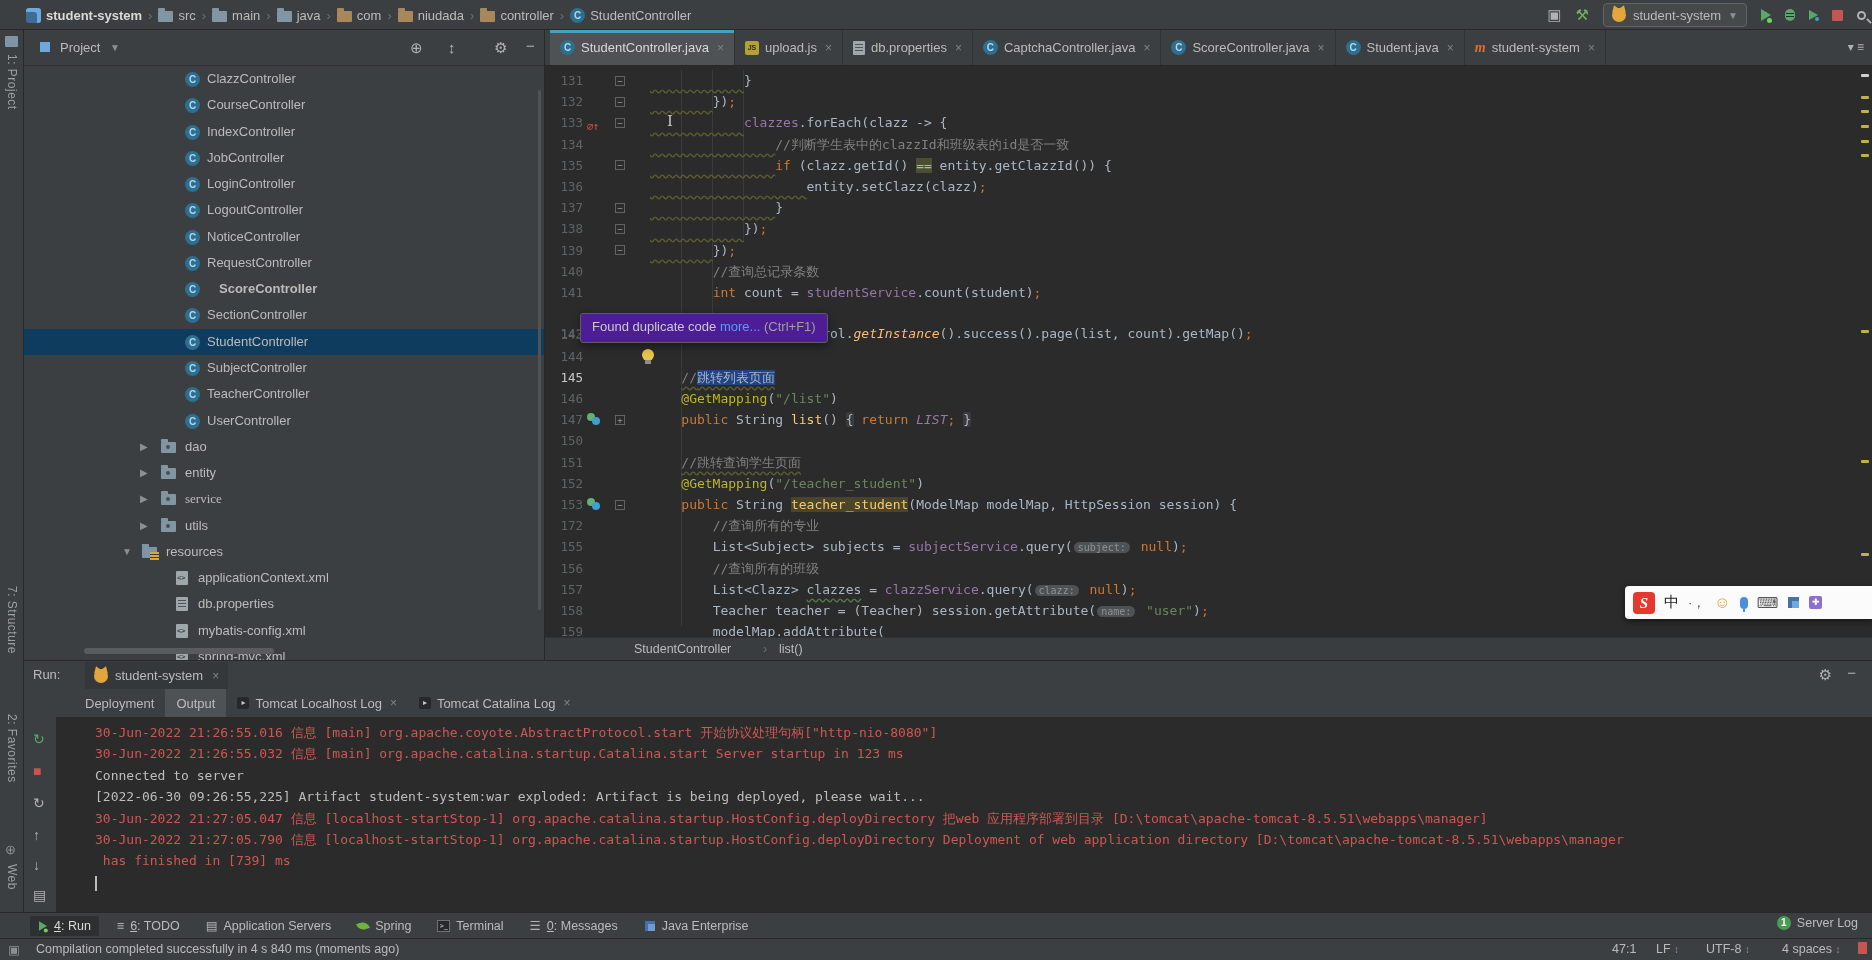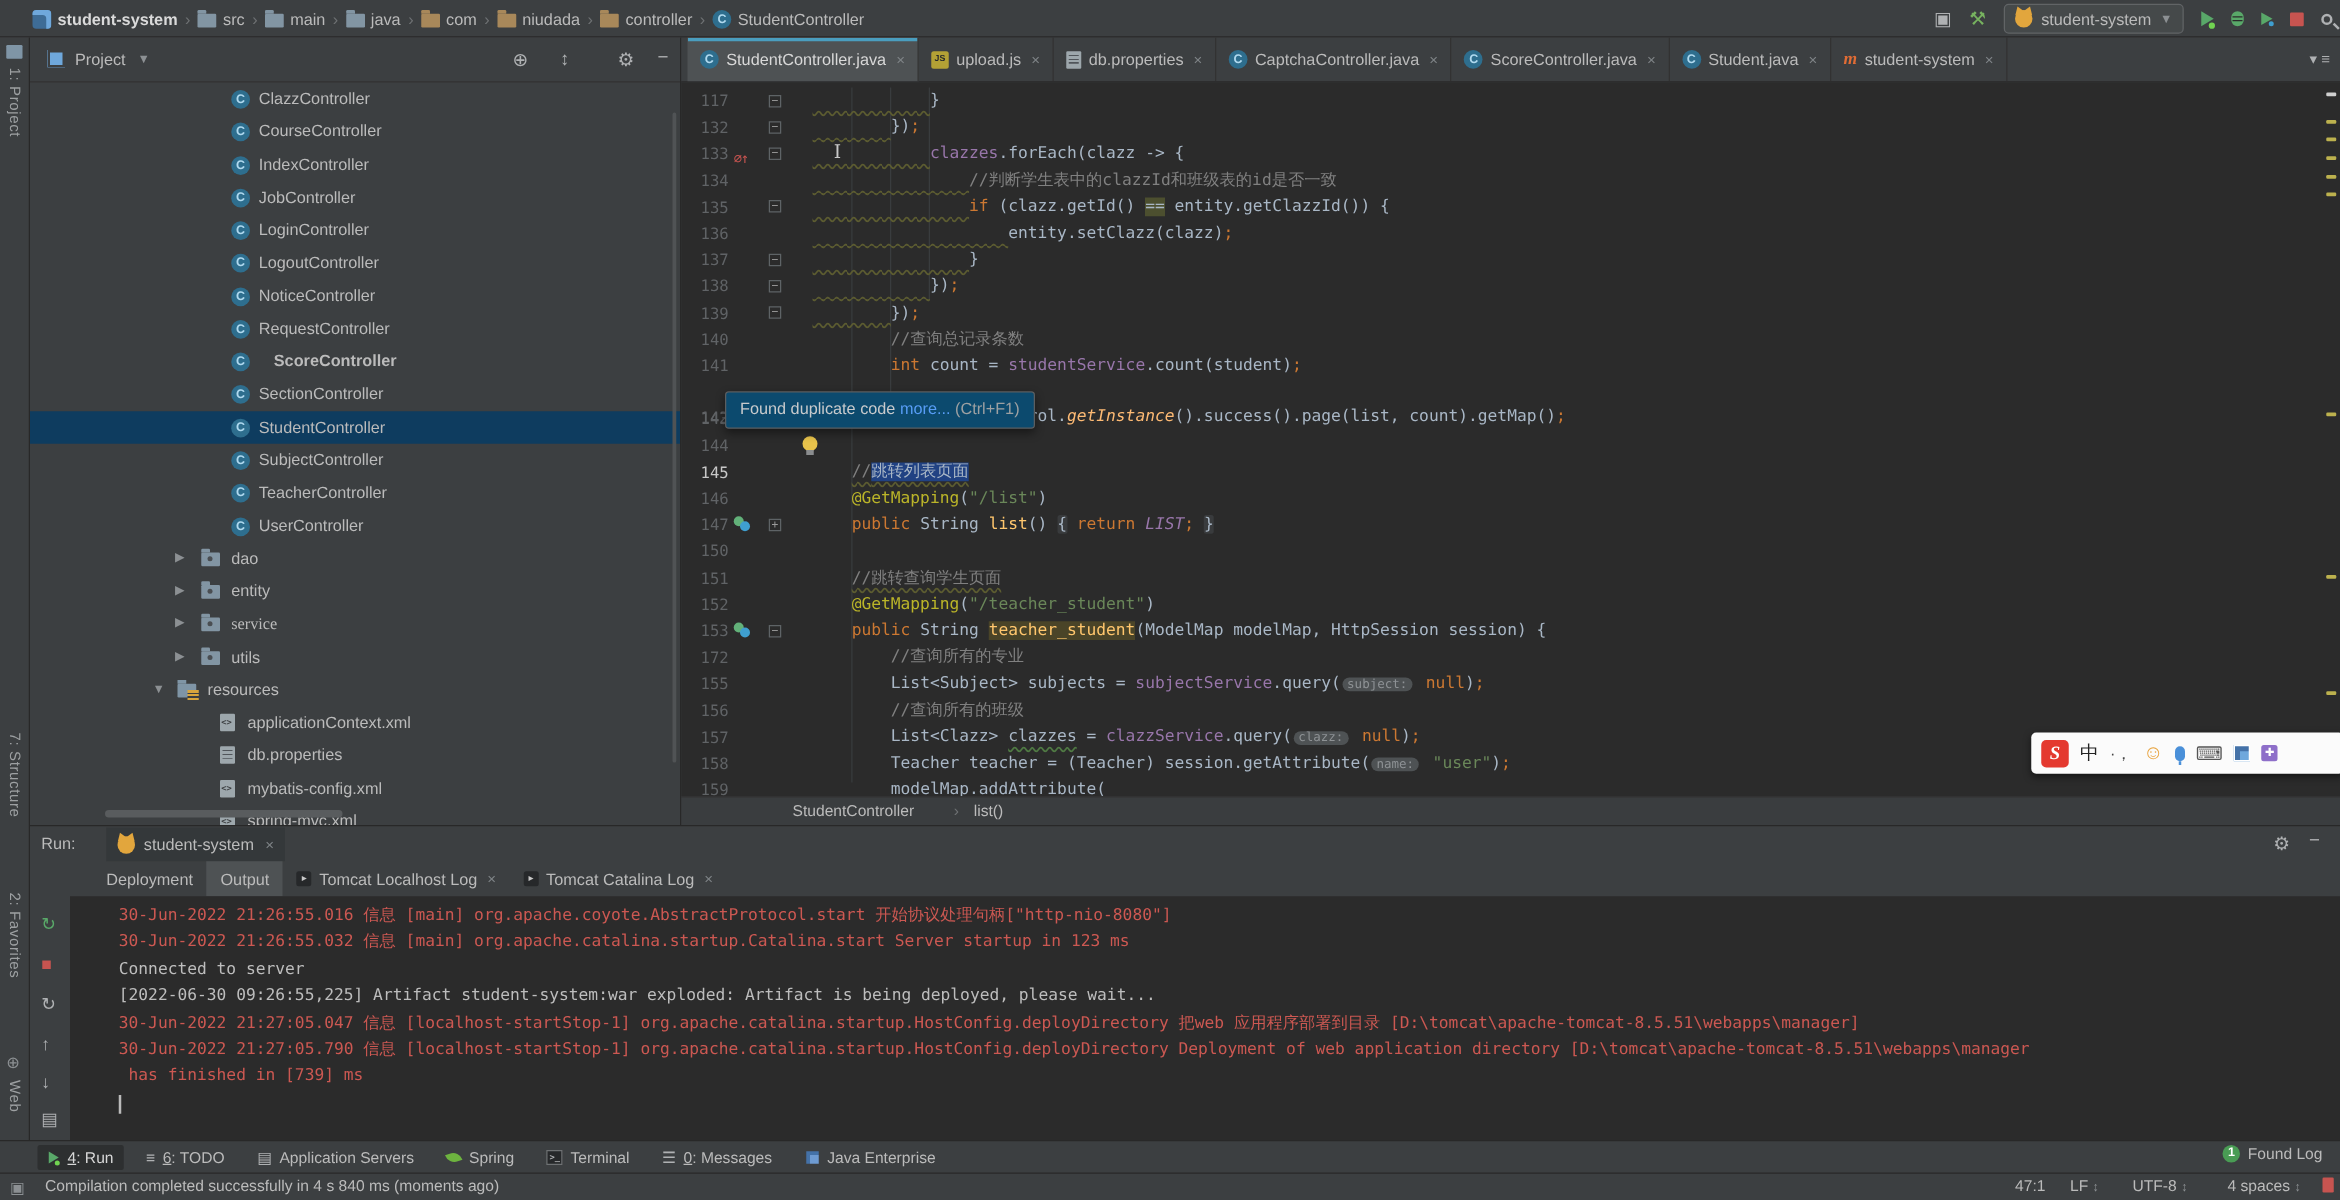--- a/index.html
+++ b/index.html
@@ -97,21 +97,21 @@
   .sg-com{color:#808080}
   .sg-comw{color:#808080;text-decoration:underline wavy #5C5C30;text-underline-offset:4px}
   .sg-ann{color:#BBB529}.sg-meth{color:#FFC66D}.sg-fld{color:#9876AA}
   .sg-cst{color:#9876AA;font-style:italic}.sg-it{color:#fdba74;font-style:italic}
   .sg-chip{background:#4E5254;color:#8E9295;border-radius:6px;font-size:10px;padding:0 4px;margin:0 3px 0 1px}
   .sg-selw{background:#214283;color:#A9B7C6;text-decoration:underline wavy #5C5C30;text-underline-offset:4px}
   .sg-hlw{color:#FFC66D;background:#4A4428}
   .sg-eq{color:#A9B7C6;background:#4C4F2F}
   .sg-fold{background:#393B3D;color:#A9B7C6;border-radius:2px}
   .sg-wav{color:#A9B7C6;text-decoration:underline wavy #4F7A43;text-underline-offset:4px}
-  #tooltip{position:absolute;left:35px;top:247px;height:30px;background:#0c4a6e;border:1px solid #5B5E60;border-radius:3px;box-shadow:0 3px 8px rgba(0,0,0,.45);padding:5px 11px;font-size:13px;color:#C8CACC;white-space:nowrap;z-index:5}
+  #tooltip{position:absolute;left:35px;top:247px;height:30px;background:#4c1d95;border:1px solid #5B5E60;border-radius:3px;box-shadow:0 3px 8px rgba(0,0,0,.45);padding:5px 11px;font-size:13px;color:#C8CACC;white-space:nowrap;z-index:5}
   #tooltip .link{color:#589DF6;cursor:pointer}
   #tooltip .kbd{color:#9DA0A2}
   .stripe-mark{position:absolute;width:8px;height:3px;border-radius:1px}
   #ibeam{position:absolute;left:122px;top:46px;color:#C8C8C8;font:15px "DejaVu Serif",serif}
   #ebreadcrumb{position:absolute;left:0;top:607px;width:100%;height:23px;background:#3A3D3F;border-top:1px solid #323232;font-size:12.5px;line-height:22px;color:#BBBBBB}
 
   
   #run{left:24px;top:660px;width:1848px;height:252px;background:#3C3F41;border-top:1px solid #282828}
   #runheader{position:absolute;left:0;top:0;width:100%;height:28px;font-size:13px}
   #runtab{position:absolute;left:61px;top:1px;height:27px;background:#34383A;display:flex;align-items:center;gap:7px;padding:0 9px;font-size:13px;cursor:pointer}
@@ -373,21 +373,21 @@
       </div>
     <span id="tabmore">▾ ≡</span>
     <div id="code">
       <div class="iguide" style="left:136px;top:4px;height:556px"></div>
       <div class="iguide" style="left:167px;top:4px;height:270px"></div>
       <div class="iguide" style="left:198px;top:4px;height:170px"></div>
       <div id="ibeam">I</div>
       <div id="tooltip">
         <span>Found duplicate code </span><span class="link">more...</span><span class="kbd"> (Ctrl+F1)</span>
       </div>
-    <div class="crow" style="top: 4px;"><span class="lnum">117</span><span class="foldm">−</span><span class="ctext"><span class="ws wavy">            </span><span class="sg-p">}</span></span></div>
+    <div class="crow" style="top: 4px;"><span class="lnum">131</span><span class="foldm">−</span><span class="ctext"><span class="ws wavy">            </span><span class="sg-p">}</span></span></div>
         <div class="crow" style="top: 25.2px;"><span class="lnum">132</span><span class="foldm">−</span><span class="ctext"><span class="ws wavy">        </span><span class="sg-p">})</span><span class="sg-semi">;</span></span></div>
         <div class="crow" style="top: 46.4px;"><span class="lnum">133</span><span class="gico ic-dup">∅↑</span><span class="foldm">−</span><span class="ctext"><span class="ws wavy">            </span><span class="sg-fld">clazzes</span><span class="sg-p">.forEach(clazz -&gt; {</span></span></div>
         <div class="crow" style="top: 67.6px;"><span class="lnum">134</span><span class="ctext"><span class="ws wavy">                </span><span class="sg-com">//判断学生表中的clazzId和班级表的id是否一致</span></span></div>
         <div class="crow" style="top: 88.8px;"><span class="lnum">135</span><span class="foldm">−</span><span class="ctext"><span class="ws wavy">                </span><span class="sg-kw">if</span><span class="sg-p"> (clazz.getId() </span><span class="sg-eq">==</span><span class="sg-p"> entity.getClazzId()) {</span></span></div>
         <div class="crow" style="top: 110px;"><span class="lnum">136</span><span class="ctext"><span class="ws wavy">                    </span><span class="sg-p">entity.setClazz(clazz)</span><span class="sg-semi">;</span></span></div>
         <div class="crow" style="top: 131.2px;"><span class="lnum">137</span><span class="foldm">−</span><span class="ctext"><span class="ws wavy">                </span><span class="sg-p">}</span></span></div>
         <div class="crow" style="top: 152.4px;"><span class="lnum">138</span><span class="foldm">−</span><span class="ctext"><span class="ws wavy">            </span><span class="sg-p">})</span><span class="sg-semi">;</span></span></div>
         <div class="crow" style="top: 173.6px;"><span class="lnum">139</span><span class="foldm">−</span><span class="ctext"><span class="ws wavy">        </span><span class="sg-p">})</span><span class="sg-semi">;</span></span></div>
         <div class="crow" style="top: 194.8px;"><span class="lnum">140</span><span class="ctext"><span class="ws">        </span><span class="sg-com">//查询总记录条数</span></span></div>
         <div class="crow" style="top: 216px;"><span class="lnum">141</span><span class="ctext"><span class="ws">        </span><span class="sg-kw">int</span><span class="sg-p"> count = </span><span class="sg-fld">studentService</span><span class="sg-p">.count(student)</span><span class="sg-semi">;</span></span></div>
@@ -504,21 +504,21 @@
         <span style="color: rgb(175, 177, 179);">☰</span>
         <span><u>0</u>: Messages</span>
       </div>
       <div class="twbtn">
         <span class="ic ic-jee"></span>
         <span>Java Enterprise</span>
       </div>
     </div>
   <div id="eventlog">
     <span id="evbadge">1</span>
-    <span>Found Log</span>
+    <span>Server Log</span>
   </div>
 
   <div id="statusbar" class="abs">
     <span class="sbitem" style="left:8px;cursor:pointer;color:#8C9093">▣</span>
     <span class="sbitem" style="left:36px;cursor:default">Compilation completed successfully in 4 s 840 ms (moments ago)</span>
     <span class="sbitem" style="left:1612px">47:1</span>
     <span class="sbitem" style="left:1656px"><span>LF</span> <span class="updn">↕</span></span>
     <span class="sbitem" style="left:1706px"><span>UTF-8</span> <span class="updn">↕</span></span>
     <span class="sbitem" style="left:1782px"><span>4 spaces</span> <span class="updn">↕</span></span>
     <span class="sbitem" style="left:1858px;width:9px;height:12px;background:#C75450;border-radius:1px"></span>

